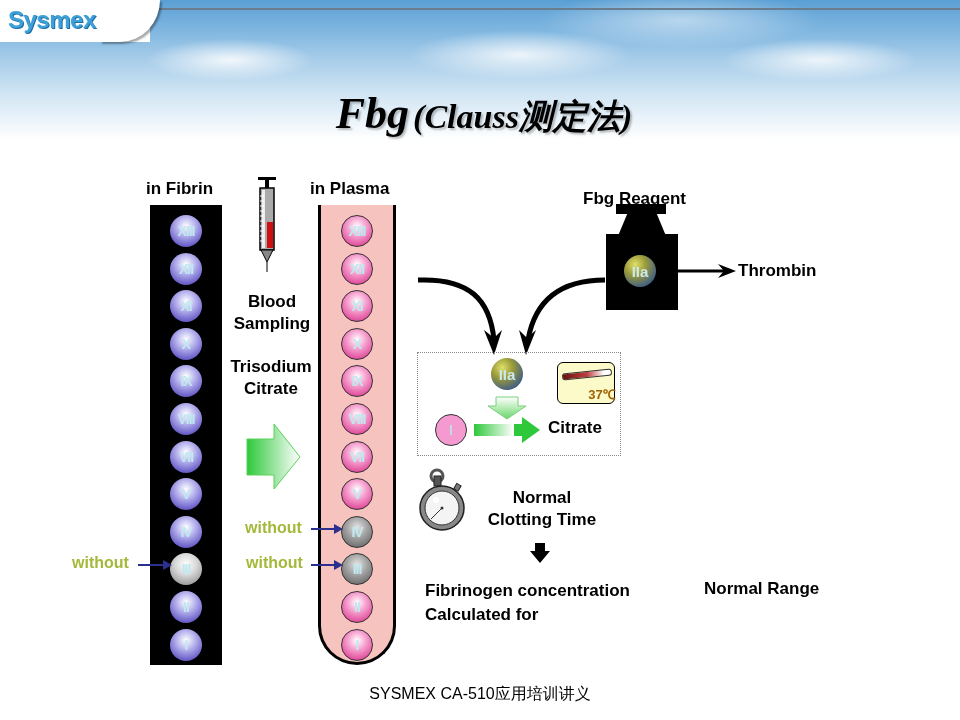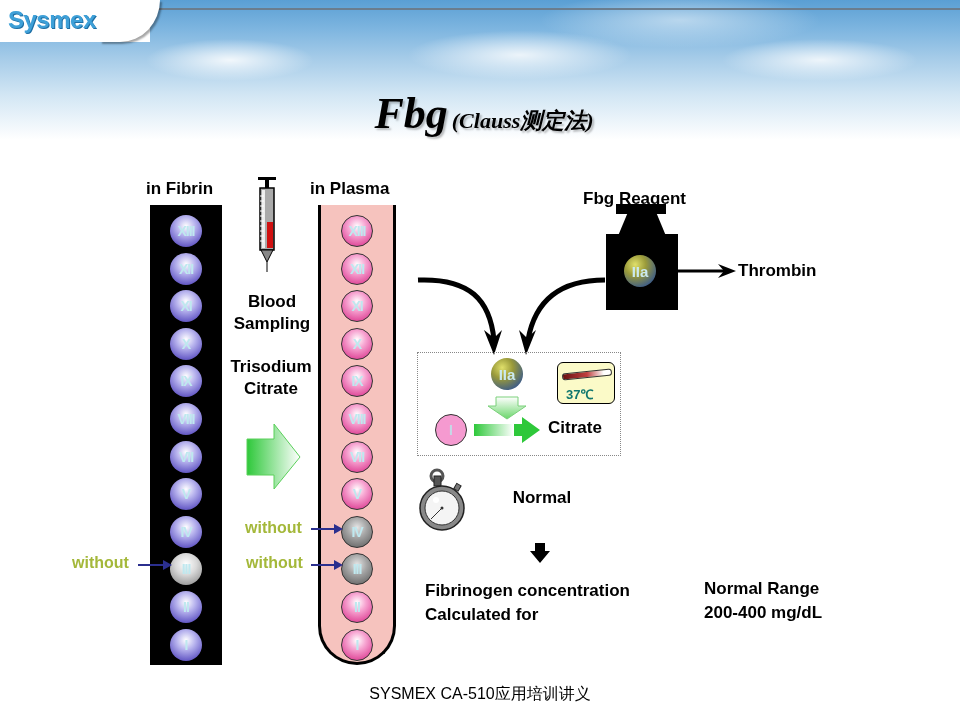--- a/index.html
+++ b/index.html
@@ -36,21 +36,21 @@
       font-family: "Liberation Sans", sans-serif; font-weight: bold; font-size: 24px;
       color: #3ea0d8; letter-spacing: -0.5px;
       text-shadow: 1px 1px 0 #1d6ea4;
     }
     .title {
       position: absolute; left: 0; width: 960px; top: 88px; text-align: center;
       font-family: "Liberation Serif", serif; font-weight: bold; font-style: italic;
       color: #000; text-shadow: 2px 2px 2px rgba(0,0,0,0.25);
     }
     .title .main { font-size: 44px; margin-left: 8px; }
-    .title .sub { font-size: 22px; margin-top: 38px; }
+    .title .sub { font-size: 34px; margin-top: 38px; }
     .label {
       position: absolute; font-weight: bold; font-size: 17px; color: #000; line-height: 22px;
       white-space: nowrap;
     }
     .center { text-align: center; }
     .column-blood {
       position: absolute; left: 150px; top: 205px; width: 72px; height: 460px; background: #000;
     }
     .tube {
       position: absolute; left: 318px; top: 205px; width: 78px; height: 460px;
@@ -101,22 +101,22 @@
     .thermo {
       position: absolute; left: 557px; top: 362px; width: 58px; height: 42px;
       background: #fbfac8; border: 1.5px solid #000; border-radius: 6px; box-sizing: border-box;
     }
     .thermo-bar {
       position: absolute; left: 4px; top: 8px; width: 48px; height: 5px;
       background: linear-gradient(to right, #6a1010, #c04040 50%, #ffffff 85%);
       border: 1px solid #333; border-radius: 3px; transform: rotate(-6deg);
     }
     .thermo-text {
-      position: absolute; left: 8px; top: 22px; width: 100%; 
-      font-weight: bold; font-size: 13px; color: #0f766e;
+      position: absolute; left: 16px; top: 22px; width: 100%; text-align: center;
+      font-weight: bold; font-size: 13px; color: #a16207;
     }
     .fibrinogen {
       position: absolute; left: 435px; top: 414px; width: 32px; height: 32px; border-radius: 50%;
       background: #f59ad0; border: 1.5px solid #333; box-sizing: border-box;
       display: flex; align-items: center; justify-content: center;
       font-weight: bold; font-size: 14px; color: #c6d8e6;
     }
     .footer {
       position: absolute; left: 0; width: 960px; top: 684px; text-align: center;
       font-size: 16px; color: #000;
@@ -272,26 +272,26 @@
   <rect x="16" y="8" width="7" height="10" fill="#555" stroke="#222" stroke-width="1"></rect>
   <rect x="37" y="16" width="5" height="6" fill="#777" stroke="#222" stroke-width="1" transform="rotate(30 39 19)"></rect>
   <circle cx="24" cy="40" r="22" fill="#888" stroke="#222" stroke-width="1.5"></circle>
   <circle cx="24" cy="40" r="17" fill="#f4f4f4" stroke="#333" stroke-width="1"></circle>
   <circle cx="18" cy="32" r="3" fill="#ffffff"></circle>
   <line x1="24" y1="40" x2="13" y2="51" stroke="#333" stroke-width="1"></line>
   <circle cx="24" cy="40" r="1.5" fill="#333"></circle>
 </svg>
 <div class="label center" style="left:472px; top:487px; width:140px;">
   <div>Normal</div>
+  <div>Clotting Time</div>
 </div>
 <svg style="position:absolute; left:530px; top:542px;" width="20" height="22">
   <polygon points="5,1 15,1 15,9 20,9 10,21 0,9 5,9" fill="#000"></polygon>
 </svg>
 <div class="label" style="left:425px; top:579px; line-height:24px;">
   <div>Fibrinogen concentration</div>
   <div>Calculated for</div>
 </div>
 <div class="label" style="left:704px; top:577px; line-height:24px;">
   <div>Normal Range</div>
-  <div>200-400 mg/dL</div>
 </div>
 
 <div class="footer">SYSMEX CA-510应用培训讲义</div>
 
 </body></html>

